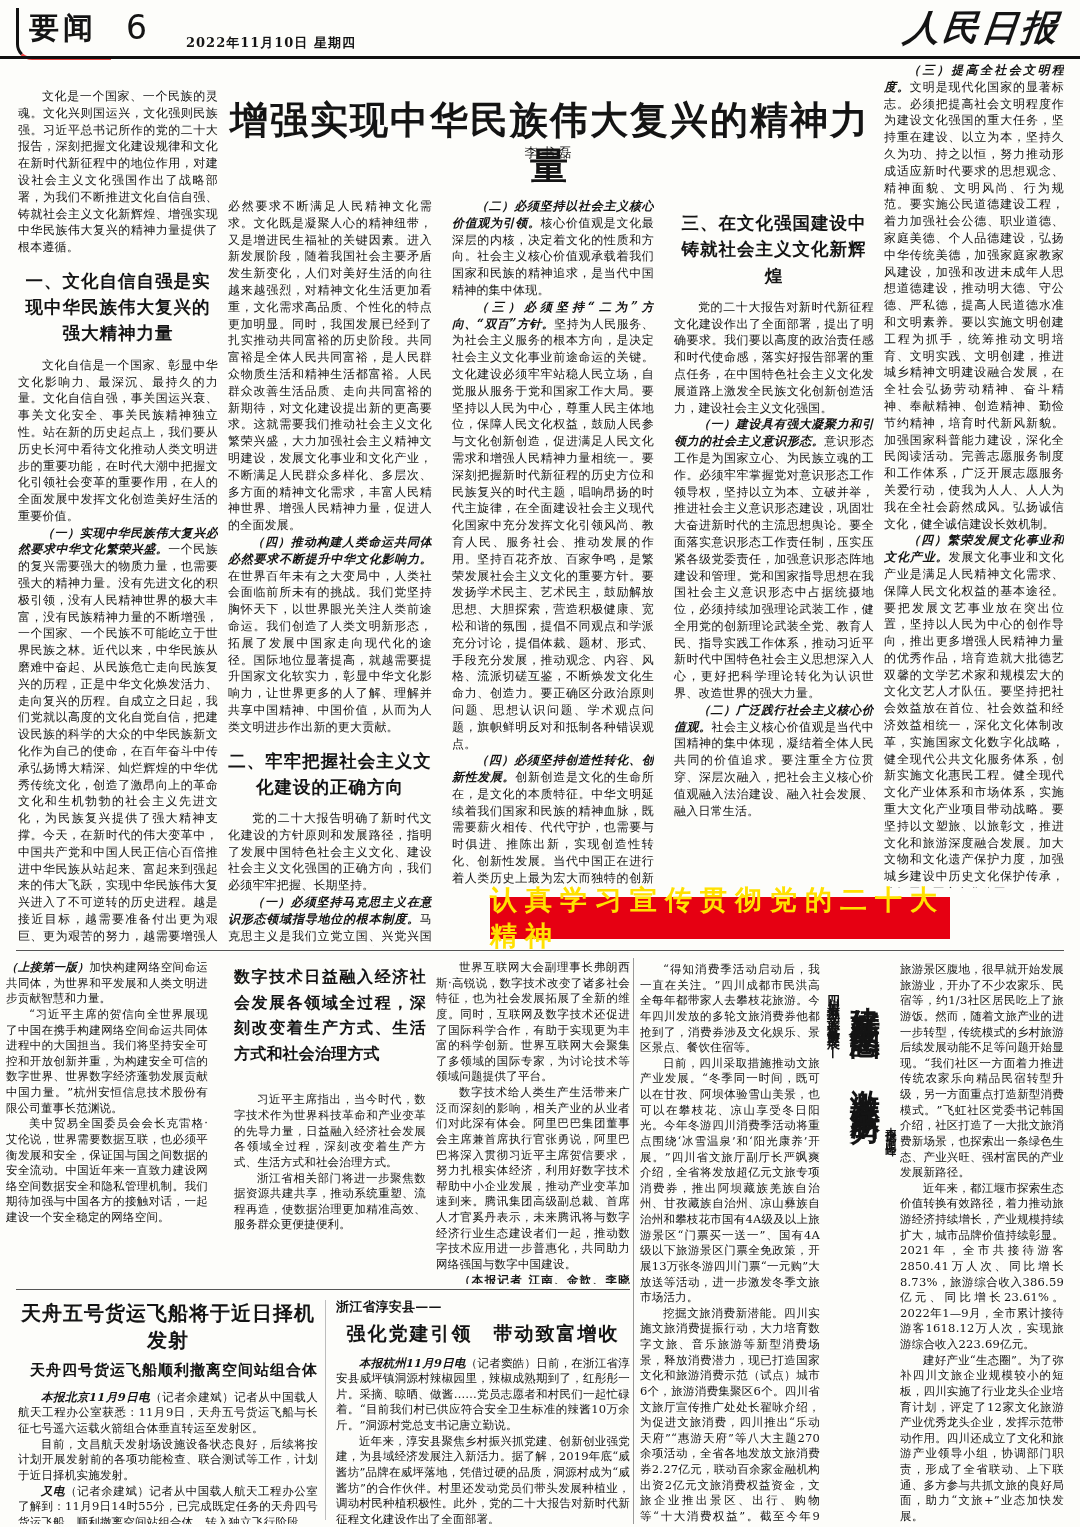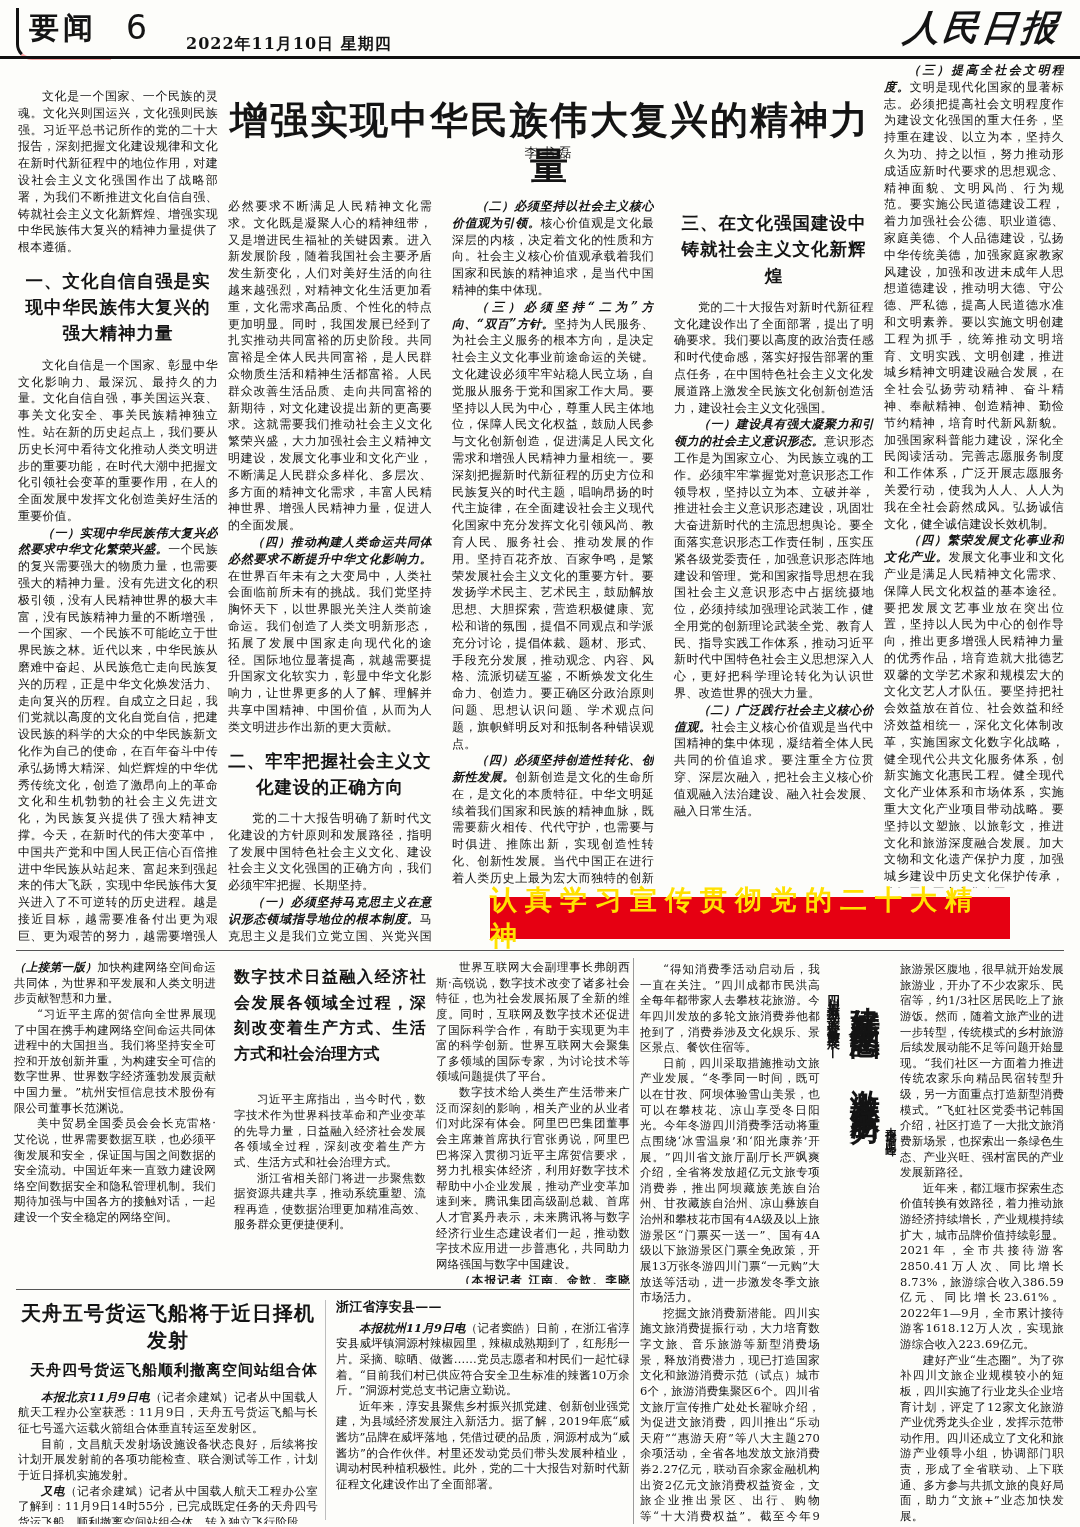--- a/index.html
+++ b/index.html
@@ -9,25 +9,25 @@
     background:#fdfdfa; color:#141414;
     font-family:"DejaVu Serif","Liberation Serif",serif;
   }
   .sans { font-family:"DejaVu Sans","Liberation Sans",sans-serif; }
 
   
   .section-box {
     position:absolute; left:16px; top:8px;
     font-size:30px; font-weight:bold; letter-spacing:4px;
     padding:0 14px 8px 10px;
-    border-left:3px solid #111; border-bottom:3px solid #fca5a5;
+    border-left:3px solid #111; border-bottom:3px solid #ef4444;
     border-bottom-left-radius:16px;
   }
   .page-num { position:absolute; left:126px; top:8px; font-size:33px; }
-  .page-date { position:absolute; left:186px; top:34px; font-size:16px; font-weight:bold; letter-spacing:1px; }
+  .page-date { position:absolute; left:186px; top:34px; font-size:13px; font-weight:bold; letter-spacing:1px; }
   .masthead {
     position:absolute; right:20px; top:4px;
     font-size:36px; font-weight:bold; font-style:italic; letter-spacing:3px;
     transform:skewX(-6deg);
   }
   .header-rule { position:absolute; left:0; top:56px; width:1080px; height:3px; background:#111; }
 
   
   .main-headline {
     position:absolute; left:222px; top:98px; width:656px;
@@ -50,38 +50,38 @@
   .para .lead { font-weight:bold; font-style:italic; }
   .para.bold { font-weight:bold; }
   .sec-head {
     font-family:"DejaVu Sans","Liberation Sans",sans-serif;
     font-weight:800; font-size:17.5px; line-height:1.5;
     margin:12px 0 10px; text-align:center; text-indent:0; letter-spacing:1px;
   }
 
   
   .banner {
-    position:absolute; left:490px; top:897px; width:520px; height:42px;
+    position:absolute; left:490px; top:897px; width:460px; height:42px;
     display:flex; align-items:center; justify-content:center;
     font-size:27px; font-weight:900; letter-spacing:8px;
     font-family:"DejaVu Sans","Liberation Sans",sans-serif;
   }
 
   
   .rule-mid        { position:absolute; left:16px;  top:950px;  width:1048px; height:1px; background:#555; }
   .rule-bleft      { position:absolute; left:16px;  top:1289px; width:614px;  height:1px; background:#555; }
   .vrule-main      { position:absolute; left:633px; top:958px;  width:1px; height:566px; background:#9a9a9a; }
   .vrule-tz        { position:absolute; left:325px; top:1300px; width:1px; height:220px; background:#bdbdbd; }
 
   
   .bcol {
     position:absolute; overflow:hidden; text-align:justify;
     font-size:11.5px; line-height:1.36; letter-spacing:0.2px;
   }
-  #cont-col1   { left:14px;  top:960px; width:202px; height:324px; }
+  #cont-col1   { left:6px;  top:960px; width:202px; height:324px; }
   #digital-col2{ left:234px; top:960px; width:192px; height:324px; }
   #digital-col3{ left:436px; top:960px; width:194px; height:324px; }
   .inset-head {
     font-family:"DejaVu Sans","Liberation Sans",sans-serif;
     font-weight:800; font-size:16px; line-height:1.6; margin:4px 0 26px; text-indent:0;
   }
 
   #tz-block { left:18px; top:1298px; width:300px; height:226px; }
   .tz-head { font-size:20px; font-weight:900; text-align:center; margin:2px 0 6px; letter-spacing:1px;
              font-family:"DejaVu Sans","Liberation Sans",sans-serif; }
@@ -185,20 +185,21 @@
   <div class="tz-sub">天舟四号货运飞船顺利撤离空间站组合体</div>
   <div>
       <p class="para"><span class="lead">本报北京11月9日电</span>（记者余建斌）记者从中国载人航天工程办公室获悉：11月9日，天舟五号货运飞船与长征七号遥六运载火箭组合体垂直转运至发射区。</p>
       <p class="para">目前，文昌航天发射场设施设备状态良好，后续将按计划开展发射前的各项功能检查、联合测试等工作，计划于近日择机实施发射。</p>
       <p class="para"><span class="lead">又电</span>（记者余建斌）记者从中国载人航天工程办公室了解到：11月9日14时55分，已完成既定任务的天舟四号货运飞船，顺利撤离空间站组合体，转入独立飞行阶段。</p>
     </div>
 </div>
 
 <div id="cn-block" class="bcol">
   <div class="cn-kicker">浙江省淳安县——</div>
+  <div class="cn-head">强化党建引领　带动致富增收</div>
   <div>
       <p class="para"><span class="lead">本报杭州11月9日电</span>（记者窦皓）日前，在浙江省淳安县威坪镇洞源村辣椒园里，辣椒成熟期到了，红彤彤一片。采摘、晾晒、做酱……党员志愿者和村民们一起忙碌着。“目前我们村已供应符合安全卫生标准的辣酱10万余斤。”洞源村党总支书记唐立勤说。</p>
       <p class="para">近年来，淳安县聚焦乡村振兴抓党建、创新创业强党建，为县域经济发展注入新活力。据了解，2019年底“威酱坊”品牌在威坪落地，凭借过硬的品质，洞源村成为“威酱坊”的合作伙伴。村里还发动党员们带头发展种植业，调动村民种植积极性。此外，党的二十大报告对新时代新征程文化建设作出了全面部署。</p>
     </div>
 </div>
 
 <div id="sc-col1" class="bcol">
     <p class="para">“得知消费季活动启动后，我一直在关注。”四川成都市民洪高全每年都带家人去攀枝花旅游。今年四川发放的多轮文旅消费券他都抢到了，消费券涉及文化娱乐、景区景点、餐饮住宿等。</p>
     <p class="para">日前，四川采取措施推动文旅产业发展。“冬季同一时间，既可以在甘孜、阿坝体验雪山美景，也可以在攀枝花、凉山享受冬日阳光。今年冬游四川消费季活动将重点围绕‘冰雪温泉’和‘阳光康养’开展。”四川省文旅厅副厅长严飒爽介绍，全省将发放超亿元文旅专项消费券，推出阿坝藏族羌族自治州、甘孜藏族自治州、凉山彝族自治州和攀枝花市国有4A级及以上旅游景区“门票买一送一”、国有4A级以下旅游景区门票全免政策，开展13万张冬游四川门票“一元购”大放送等活动，进一步激发冬季文旅市场活力。</p>
     <p class="para">挖掘文旅消费新潜能。四川实施文旅消费提振行动，大力培育数字文旅、音乐旅游等新型消费场景，释放消费潜力，现已打造国家文化和旅游消费示范（试点）城市6个，旅游消费集聚区6个。四川省文旅厅宣传推广处处长翟咏介绍，为促进文旅消费，四川推出“乐动天府”“惠游天府”等八大主题270余项活动，全省各地发放文旅消费券2.27亿元，联动百余家金融机构出资2亿元文旅消费权益资金，文旅企业推出景区、出行、购物等“十大消费权益”。截至今年9月，全省累计开展各类文化和旅游消费促进活动1299场，3.4亿人次参与，拉动消费1247.19亿元，取得了显著效果。</p>

